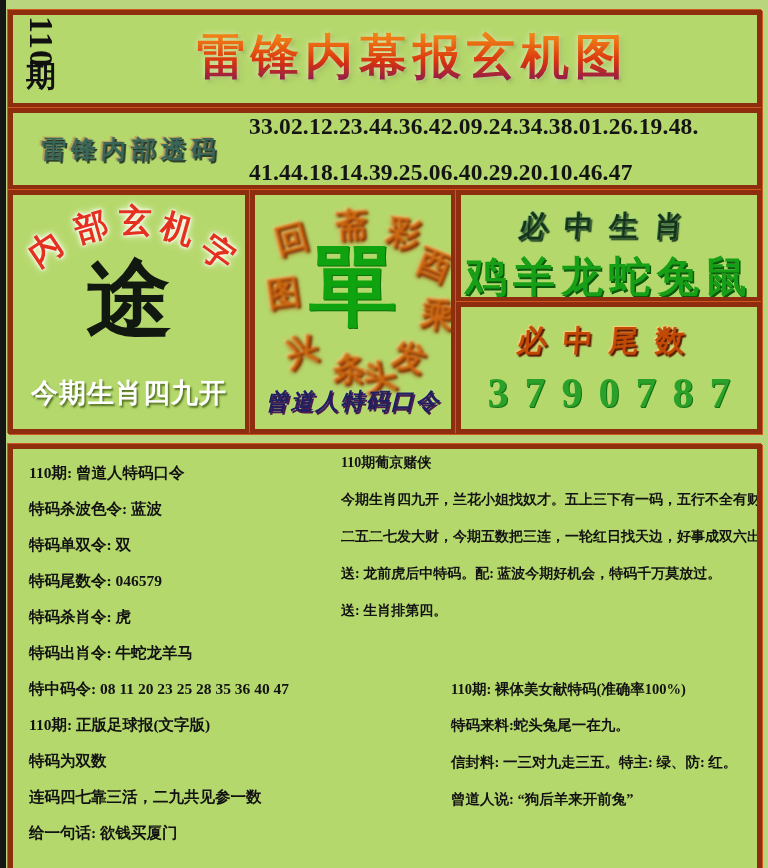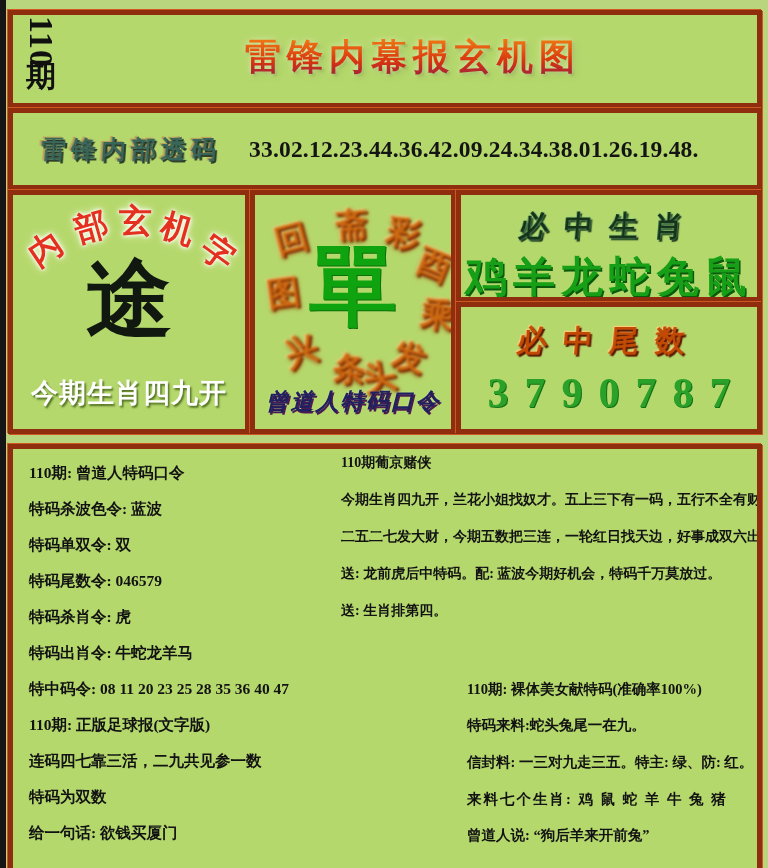--- a/index.html
+++ b/index.html
@@ -17,21 +17,21 @@
     box-sizing:border-box;overflow:hidden;
   }
 
   
   .title-box{left:8px;top:10px;width:754px;height:98px;display:flex;align-items:stretch;}
   .issue-col{width:56px;display:flex;flex-direction:column;align-items:center;justify-content:center;color:#101010;font-weight:bold;}
   .issue-num{font-size:34px;letter-spacing:1px;transform:rotate(90deg);line-height:30px;}
   .issue-suffix{font-size:30px;line-height:30px;margin-top:4px;}
   .main-title{
     flex:1;display:flex;align-items:center;justify-content:center;
-    font-size:36px;font-weight:bold;letter-spacing:6px;
+    font-size:48px;font-weight:bold;letter-spacing:6px;
     background:linear-gradient(180deg,#f6b01e 0%,#ef7714 30%,#d8340f 55%,#8c1a50 78%,#5c1e86 100%);
     -webkit-background-clip:text;background-clip:text;color:transparent;
     filter:drop-shadow(0 0 3px #e9f6c0) drop-shadow(2px 2px 1px #8fb04a);
     transform:translateY(-2px);
   }
 
   
   .transfer-box{left:8px;top:108px;width:754px;height:82px;display:flex;align-items:center;}
   .transfer-label{
     width:236px;text-align:center;font-size:25px;font-weight:bold;letter-spacing:5px;
@@ -92,21 +92,21 @@
     font-size:42px;font-weight:bold;color:#2aa22a;letter-spacing:16px;text-indent:16px;
     text-shadow:1px 1px 0 #147014;}
 
   
   .bottom-box{left:8px;top:444px;width:754px;height:508px;}
   .bl,.br,.bs{color:#121212;font-weight:bold;white-space:nowrap;}
   .col-left{position:absolute;left:16px;top:6px;width:310px;}
   .col-left .bl{height:36px;display:flex;align-items:center;font-size:15.5px;}
   .col-right{position:absolute;left:328px;top:-4px;right:8px;}
   .col-right .br{height:36.8px;display:flex;align-items:center;font-size:14px;}
-  .col-sub{position:absolute;left:454px;top:222px;right:8px;}
+  .col-sub{position:absolute;left:438px;top:222px;right:8px;}
   .col-sub .bs{height:36.6px;display:flex;align-items:center;font-size:14.5px;}
   .spaced{letter-spacing:2px;}
 </style>
 </head>
 <body>
 
 <div class="stage">
   <div class="left-edge"></div>
 
   <div class="rbox title-box">
@@ -114,20 +114,21 @@
       <span class="issue-num">110</span>
       <span class="issue-suffix">期</span>
     </div>
     <div class="main-title">雷锋内幕报玄机图</div>
   </div>
 
   <div class="rbox transfer-box">
     <div class="transfer-label">雷锋内部透码</div>
     <div class="transfer-nums">
       <span>33.02.12.23.44.36.42.09.24.34.38.01.26.19.48.</span>
+      <span>41.44.18.14.39.25.06.40.29.20.10.46.47</span>
     </div>
   </div>
 
   <div class="rbox mystery-box">
     <div class="arc">
       <span class="a0">内</span>
       <span class="a1">部</span>
       <span class="a2">玄</span>
       <span class="a3">机</span>
       <span class="a4">字</span>
@@ -166,32 +167,31 @@
   <div class="rbox bottom-box">
     <div class="col-left">
       <div class="bl">110期: 曾道人特码口令</div>
       <div class="bl">特码杀波色令: 蓝波</div>
       <div class="bl">特码单双令: 双</div>
       <div class="bl">特码尾数令: 046579</div>
       <div class="bl">特码杀肖令: 虎</div>
       <div class="bl">特码出肖令: 牛蛇龙羊马</div>
       <div class="bl">特中码令: 08 11 20 23 25 28 35 36 40 47</div>
       <div class="bl">110期: 正版足球报(文字版)</div>
+      <div class="bl">特码为双数</div>
       <div class="bl">连码四七靠三活，二九共见参一数</div>
-      <div class="bl">特码为双数</div>
       <div class="bl">给一句话: 欲钱买厦门</div>
     </div>
     <div class="col-right">
       <div class="br">110期葡京赌侠</div>
       <div class="br">今期生肖四九开，兰花小姐找奴才。五上三下有一码，五行不全有财拿。</div>
       <div class="br">二五二七发大财，今期五数把三连，一轮红日找天边，好事成双六出名。</div>
       <div class="br">送: 龙前虎后中特码。配: 蓝波今期好机会，特码千万莫放过。</div>
       <div class="br">送: 生肖排第四。</div>
     </div>
     <div class="col-sub">
       <div class="bs">110期: 裸体美女献特码(准确率100%)</div>
       <div class="bs">特码来料:蛇头兔尾一在九。</div>
       <div class="bs">信封料: 一三对九走三五。特主: 绿、防: 红。</div>
-      <div class="bs spaced">来料七个生肖: 鸡 鼠 蛇 羊 牛 兔 猪</div>
       <div class="bs">曾道人说: “狗后羊来开前兔”</div>
     </div>
   </div>
 </div>
 
 </body></html>

